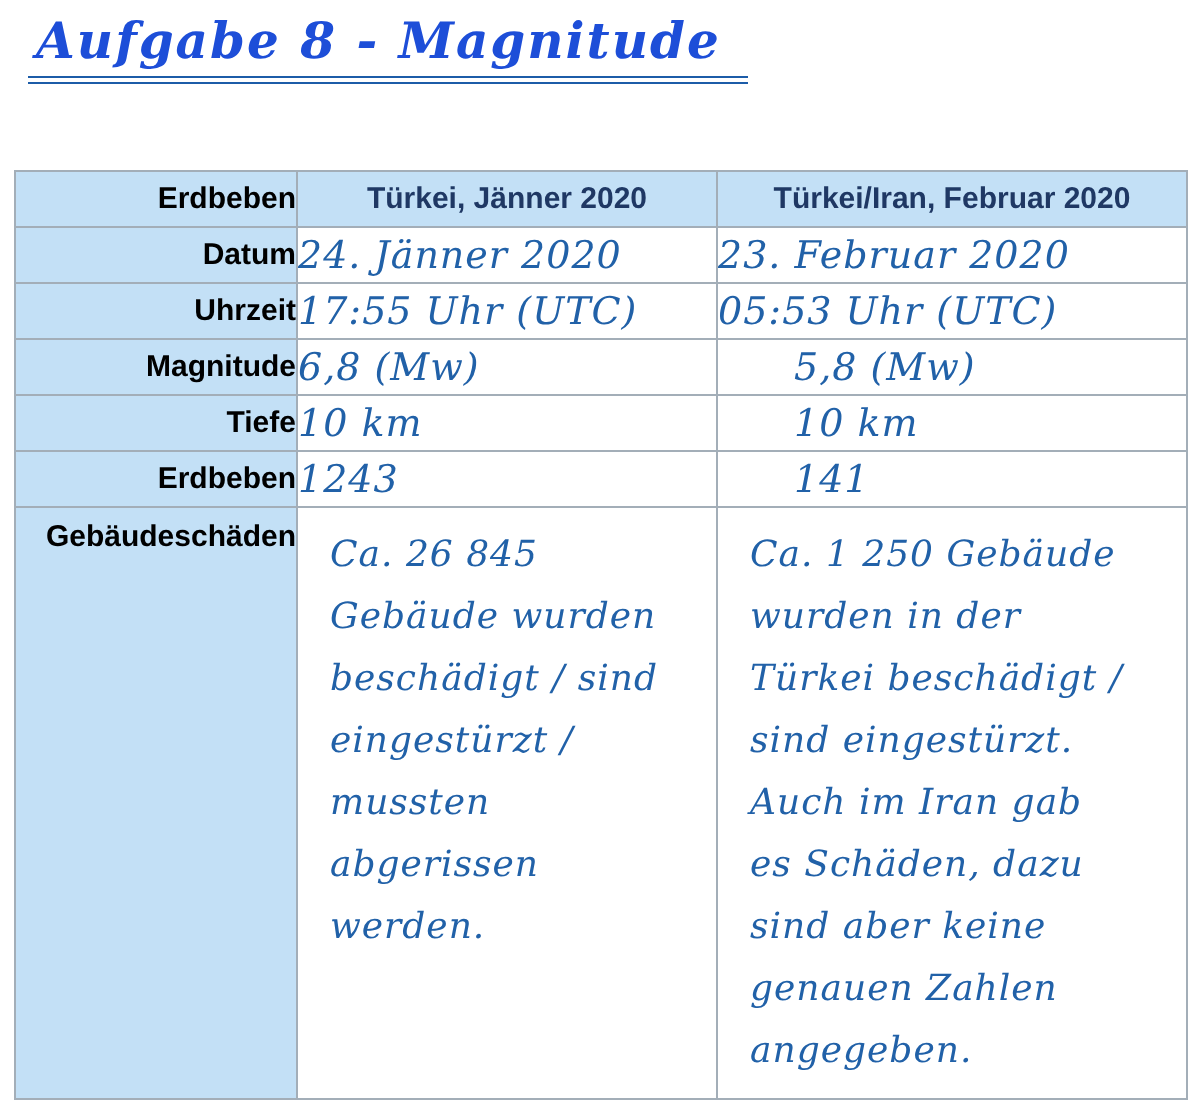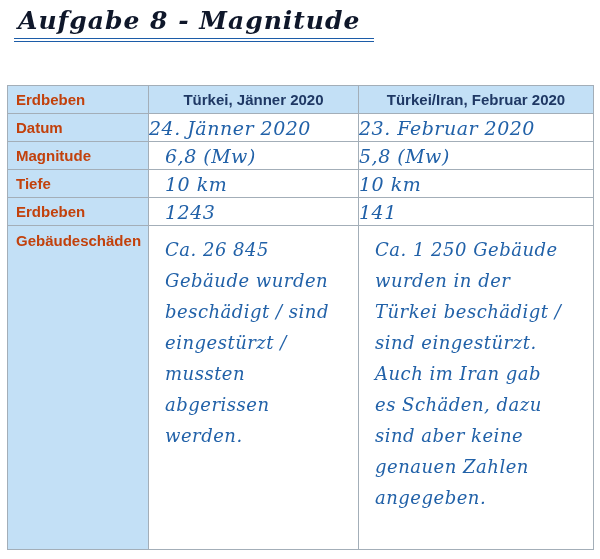--- a/index.html
+++ b/index.html
@@ -13,57 +13,57 @@
   .title-wrap{
     position:absolute;left:14px;top:6px;
     display:inline-block;
     padding:0 14px 3px 4px;
     border-bottom:4px double #1c5ca8;
   }
   .title-text{
     font-family:"DejaVu Serif",serif;
     font-style:italic;font-weight:bold;
     font-size:25px;letter-spacing:1px;
-    color:#0f172a;white-space:nowrap;
+    color:#1d4ed8;white-space:nowrap;
   }
 
   
   table.quake{
     position:absolute;left:7px;top:85px;
     width:586px;height:465px;
     border-collapse:collapse;table-layout:fixed;
     border:1px solid #8f9ba5;
   }
   col.c0{width:141px;} col.c1{width:210px;} col.c2{width:235px;}
   td,th{
     border:1px solid #a3aeb8;
     padding:0;margin:0;
     overflow:hidden;
   }
   tr.short{height:28px;}
   th.label, td.label{
     background:#c3e0f6;
-    color:#c2410c;
+    color:#000000;
     font-weight:bold;font-size:15px;
-    text-align:left;padding-left:8px;
+    text-align:right;padding-left:8px;
     font-family:"Liberation Sans",sans-serif;
   }
   th.colhead{
     background:#c3e0f6;color:#1f3864;
     font-weight:bold;font-size:15px;
   }
   .hand{
     font-family:"DejaVu Serif",serif;
     font-style:italic;
     color:#2161a8;
     font-size:19px;letter-spacing:0.5px;
   }
   td.center{}
-  td.ind1{padding-left:16px;}
-  td.ind2{}
+  td.ind1{}
+  td.ind2{padding-left:38px;}
   tr.tall td{vertical-align:top;}
   tr.tall td.label{padding-top:6px;}
   td.multi{
     white-space:pre-line;
     line-height:31px;font-size:18px;
     padding:8px 6px 0 16px;
   }
 </style>
 </head>
 <body>
@@ -85,20 +85,25 @@
         <th class="label">Erdbeben</th>
         <th class="colhead">Türkei, Jänner 2020</th>
         <th class="colhead">Türkei/Iran, Februar 2020</th>
       </tr>
     </thead>
     <tbody>
       <tr class="short">
         <td class="label">Datum</td>
         <td class="hand center">24. Jänner 2020</td>
         <td class="hand center">23. Februar 2020</td>
+      </tr>
+      <tr class="short">
+        <td class="label">Uhrzeit</td>
+        <td class="hand center">17:55 Uhr (UTC)</td>
+        <td class="hand center">05:53 Uhr (UTC)</td>
       </tr>
       <tr class="short">
         <td class="label">Magnitude</td>
         <td class="hand ind1">6,8 (Mw)</td>
         <td class="hand ind2">5,8 (Mw)</td>
       </tr>
       <tr class="short">
         <td class="label">Tiefe</td>
         <td class="hand ind1">10 km</td>
         <td class="hand ind2">10 km</td>

